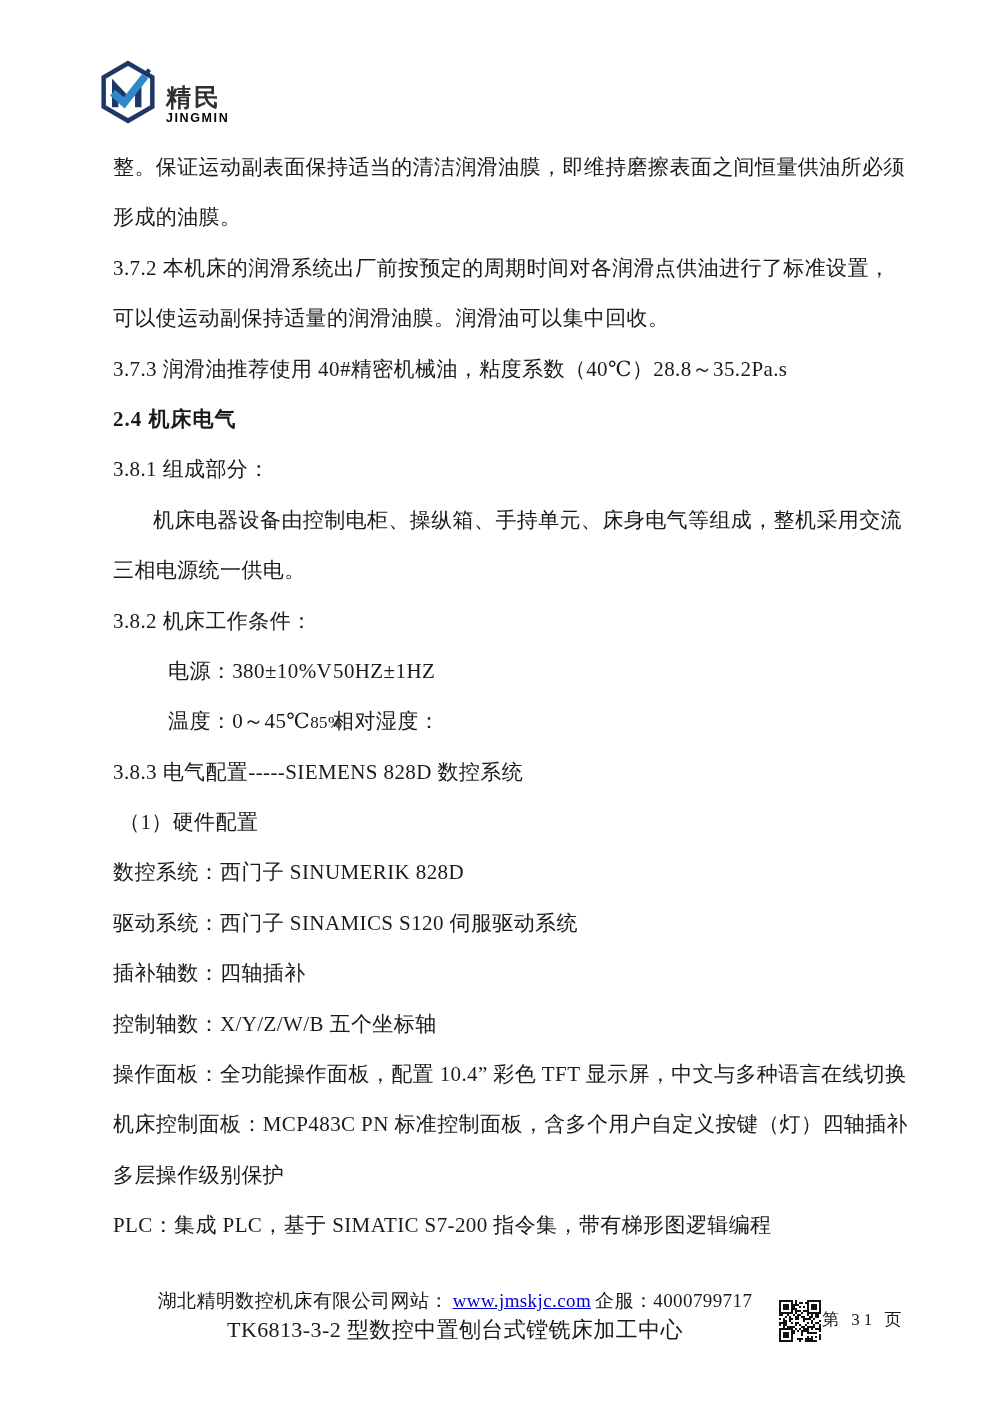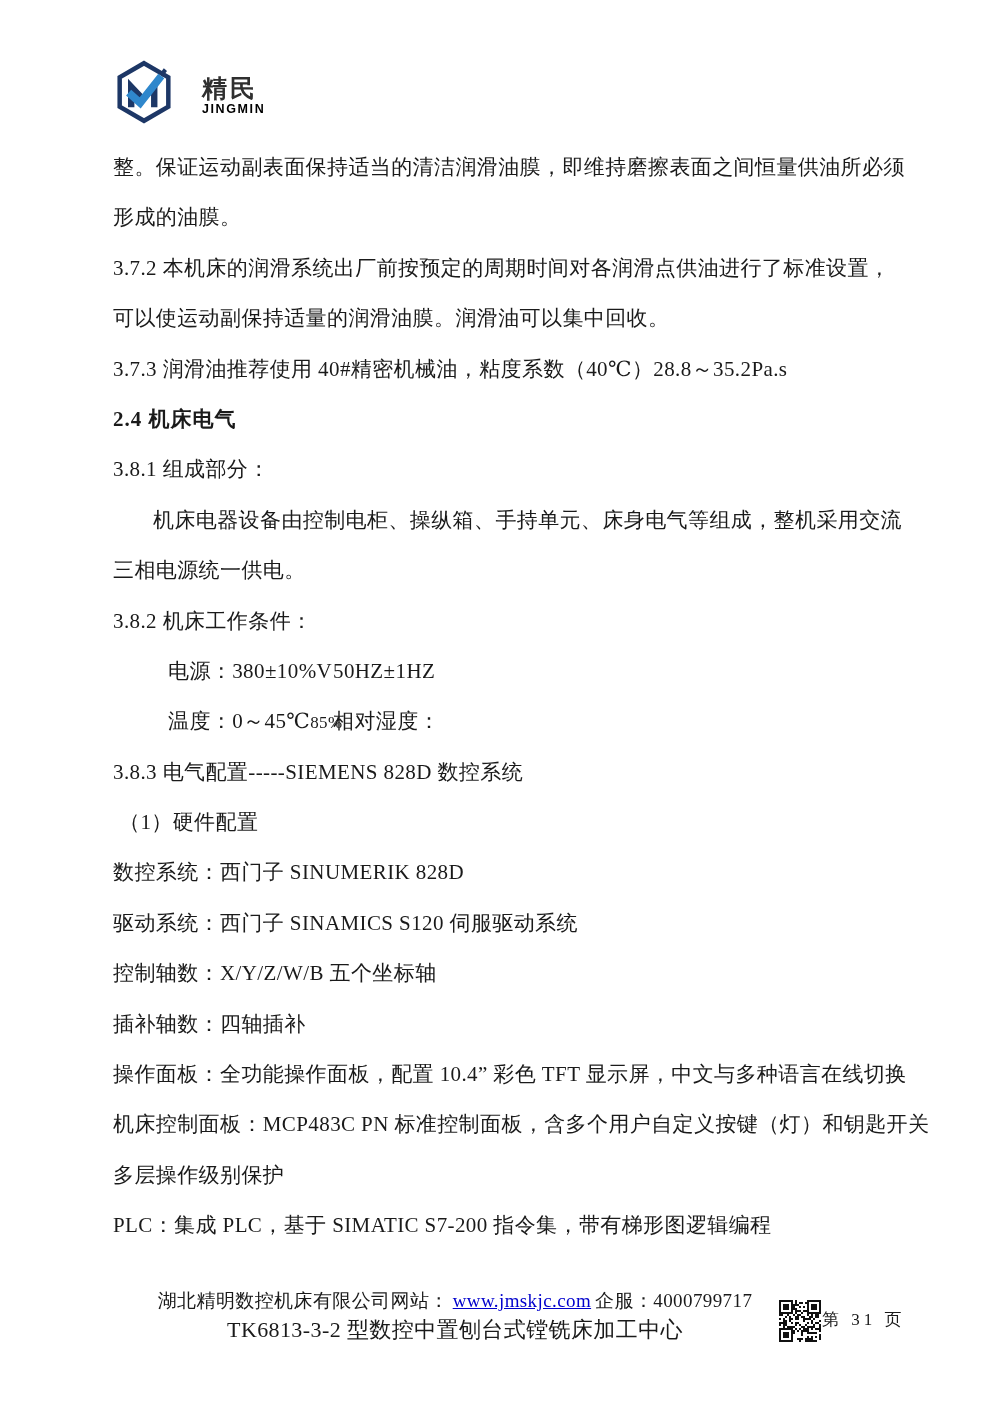--- a/index.html
+++ b/index.html
@@ -12,21 +12,21 @@
   .page{
     position:relative;
     width:1000px;height:1414px;
     margin:0 auto;
     background:#ffffff;
     font-family:"Liberation Serif","DejaVu Serif",serif;
     color:var(--ink);
     overflow:hidden;
   }
   
-  .logo{position:absolute;left:112px;top:60px;display:flex;align-items:flex-start;gap:20px;}
+  .logo{position:absolute;left:96px;top:60px;display:flex;align-items:flex-end;}
   .logo svg{width:64px;height:64px;display:block;}
   .logo-text{margin-left:6px;margin-top:16px;line-height:1;}
   .logo-cn{font-size:25px;font-weight:bold;color:#2f2f2f;letter-spacing:3px;font-family:"Liberation Sans","DejaVu Sans",sans-serif;}
   .logo-en{font-size:12.5px;font-weight:bold;color:#000000;letter-spacing:1.6px;margin-top:2px;font-family:"Liberation Sans","DejaVu Sans",sans-serif;}
   
   .doc-body{position:absolute;left:113px;right:110px;top:142px;}
   .line{
     position:relative;
     height:50.4px;line-height:50.4px;
     font-size:21px;letter-spacing:0.4px;
@@ -72,24 +72,24 @@
       <div class="line"><span>3.8.1 组成部分：</span></div>
       <div class="line" style="padding-left: 40px;"><span>机床电器设备由控制电柜、操纵箱、手持单元、床身电气等组成，整机采用交流</span></div>
       <div class="line"><span>三相电源统一供电。</span></div>
       <div class="line"><span>3.8.2 机床工作条件：</span></div>
       <div class="line" style="padding-left: 55px;"><span>电源：380±10%V</span><span class="col2">50HZ±1HZ</span></div>
       <div class="line" style="padding-left: 55px;"><span>温度：0～45℃</span><span class="col2">相对湿度：</span><span class="small">85%</span></div>
       <div class="line"><span>3.8.3 电气配置-----SIEMENS 828D 数控系统</span></div>
       <div class="line" style="padding-left: 6px;"><span>（1）硬件配置</span></div>
       <div class="line"><span>数控系统：西门子 SINUMERIK 828D</span></div>
       <div class="line"><span>驱动系统：西门子 SINAMICS S120 伺服驱动系统</span></div>
+      <div class="line"><span>插补轴数：四轴插补</span></div>
       <div class="line"><span>控制轴数：X/Y/Z/W/B 五个坐标轴</span></div>
-      <div class="line"><span>插补轴数：四轴插补</span></div>
       <div class="line"><span>操作面板：全功能操作面板，配置 10.4” 彩色 TFT 显示屏，中文与多种语言在线切换</span></div>
-      <div class="line"><span>机床控制面板：MCP483C PN 标准控制面板，含多个用户自定义按键（灯）和钥匙开关</span></div>
+      <div class="line"><span>机床控制面板：MCP483C PN 标准控制面板，含多个用户自定义按键（灯）四轴插补</span></div>
       <div class="line"><span>多层操作级别保护</span></div>
       <div class="line"><span>PLC：集成 PLC，基于 SIMATIC S7-200 指令集，带有梯形图逻辑编程</span></div>
     </main>
 
   <footer class="footer">
     <div class="footer-text">
       <div class="footer-line1">
         <span>湖北精明数控机床有限公司网站：</span><a href="#" class="footer-link">www.jmskjc.com</a><span>企服：4000799717</span>
       </div>
       <div class="footer-line2">TK6813-3-2 型数控中置刨台式镗铣床加工中心</div>

